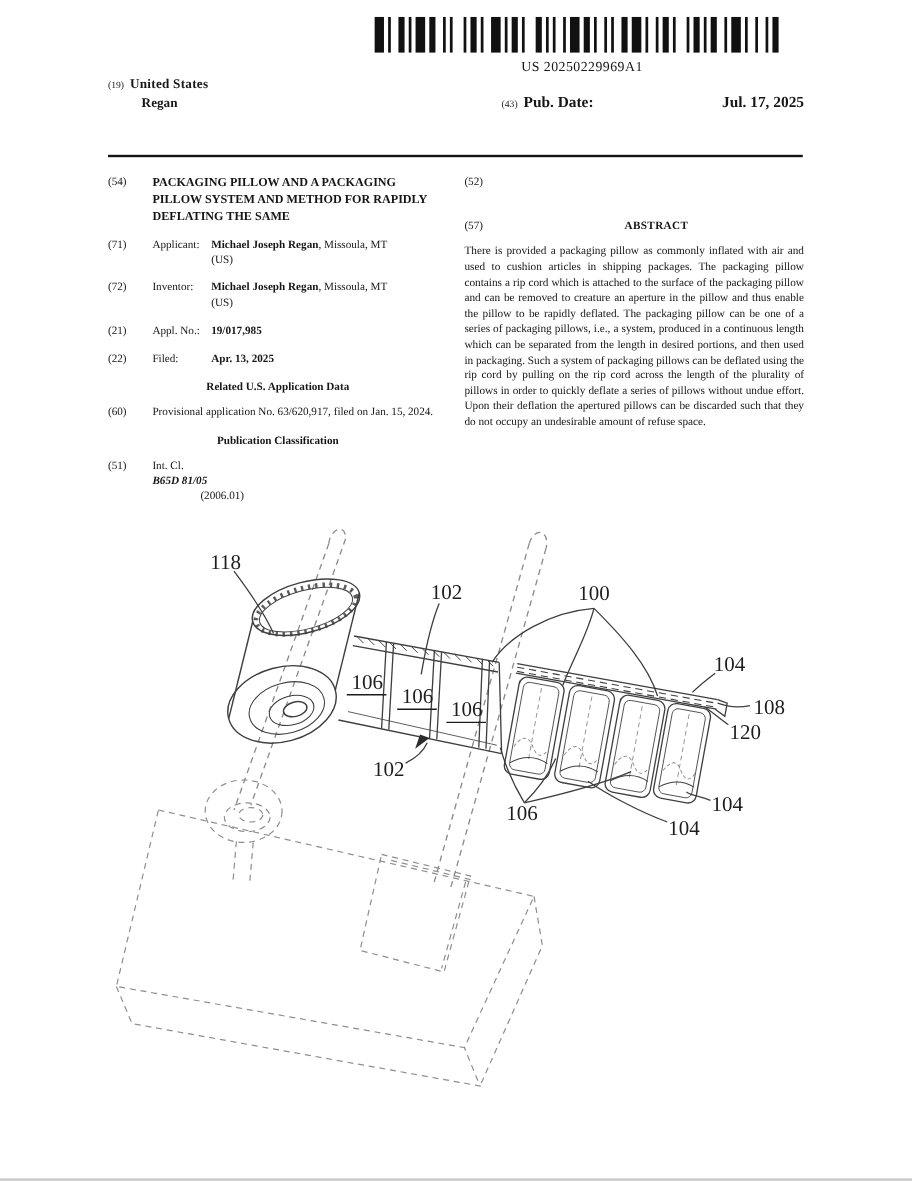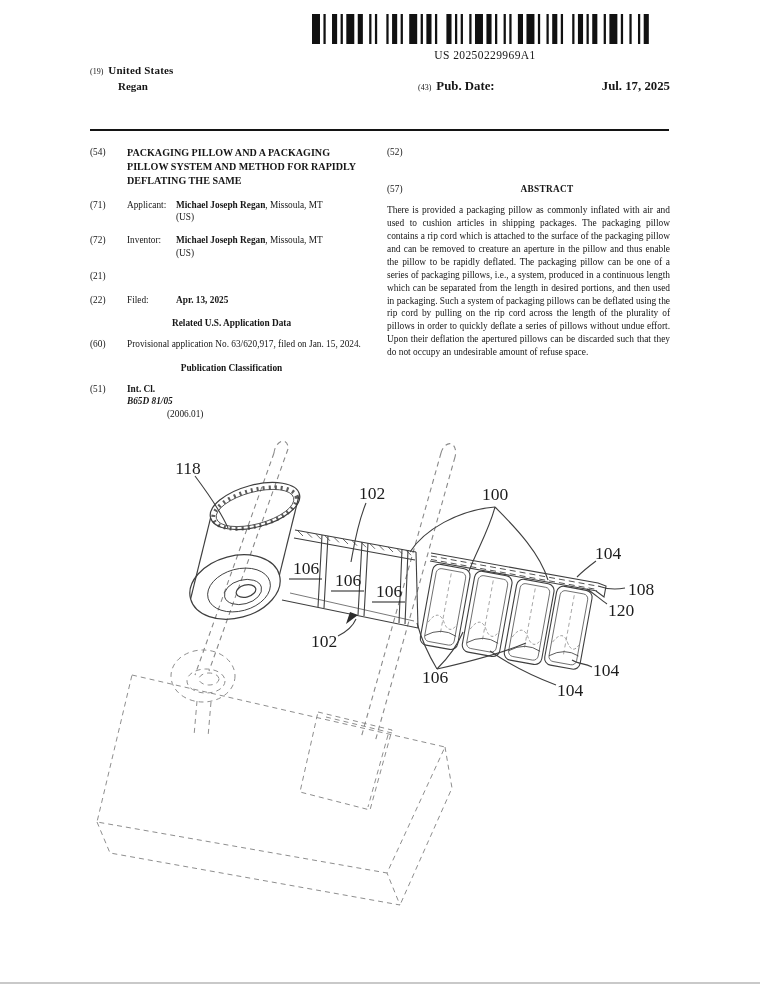--- a/index.html
+++ b/index.html
@@ -129,38 +129,42 @@
     </div>
     <div class="entry">
       <span class="num">(72)</span>
       <div class="body pair">
         <span class="lbl">Inventor:</span>
         <span class="val"><b class="name">Michael Joseph Regan</b><span>, Missoula, MT</span><br><span>(US)</span></span>
       </div>
     </div>
     <div class="entry">
       <span class="num">(21)</span>
+      <div class="body pair">
+        <span class="lbl">Appl. No.:</span>
+        <span class="val"><b class="name">19/017,985</b></span>
+      </div>
     </div>
     <div class="entry">
       <span class="num">(22)</span>
       <div class="body pair">
         <span class="lbl">Filed:</span>
         <span class="val"><b class="name">Apr. 13, 2025</b></span>
       </div>
     </div>
     <div class="sec-head">Related U.S. Application Data</div>
     <div class="entry">
       <span class="num">(60)</span>
       <div class="body">Provisional application No. 63/620,917, filed on Jan. 15, 2024.</div>
     </div>
     <div class="sec-head">Publication Classification</div>
     <div class="entry">
       <span class="num">(51)</span>
       <div class="body">
-        <div style="font-weight:bold">Int. Cl.</div>
+        <div style="font-weight:normal">Int. Cl.</div>
         <div class="classline">
           <span class="bi">B65D 81/05</span>
           <span class="yr">(2006.01)</span>
         </div>
       </div>
     </div>
   </div>
 
   <div class="col">
     <div class="entry">

